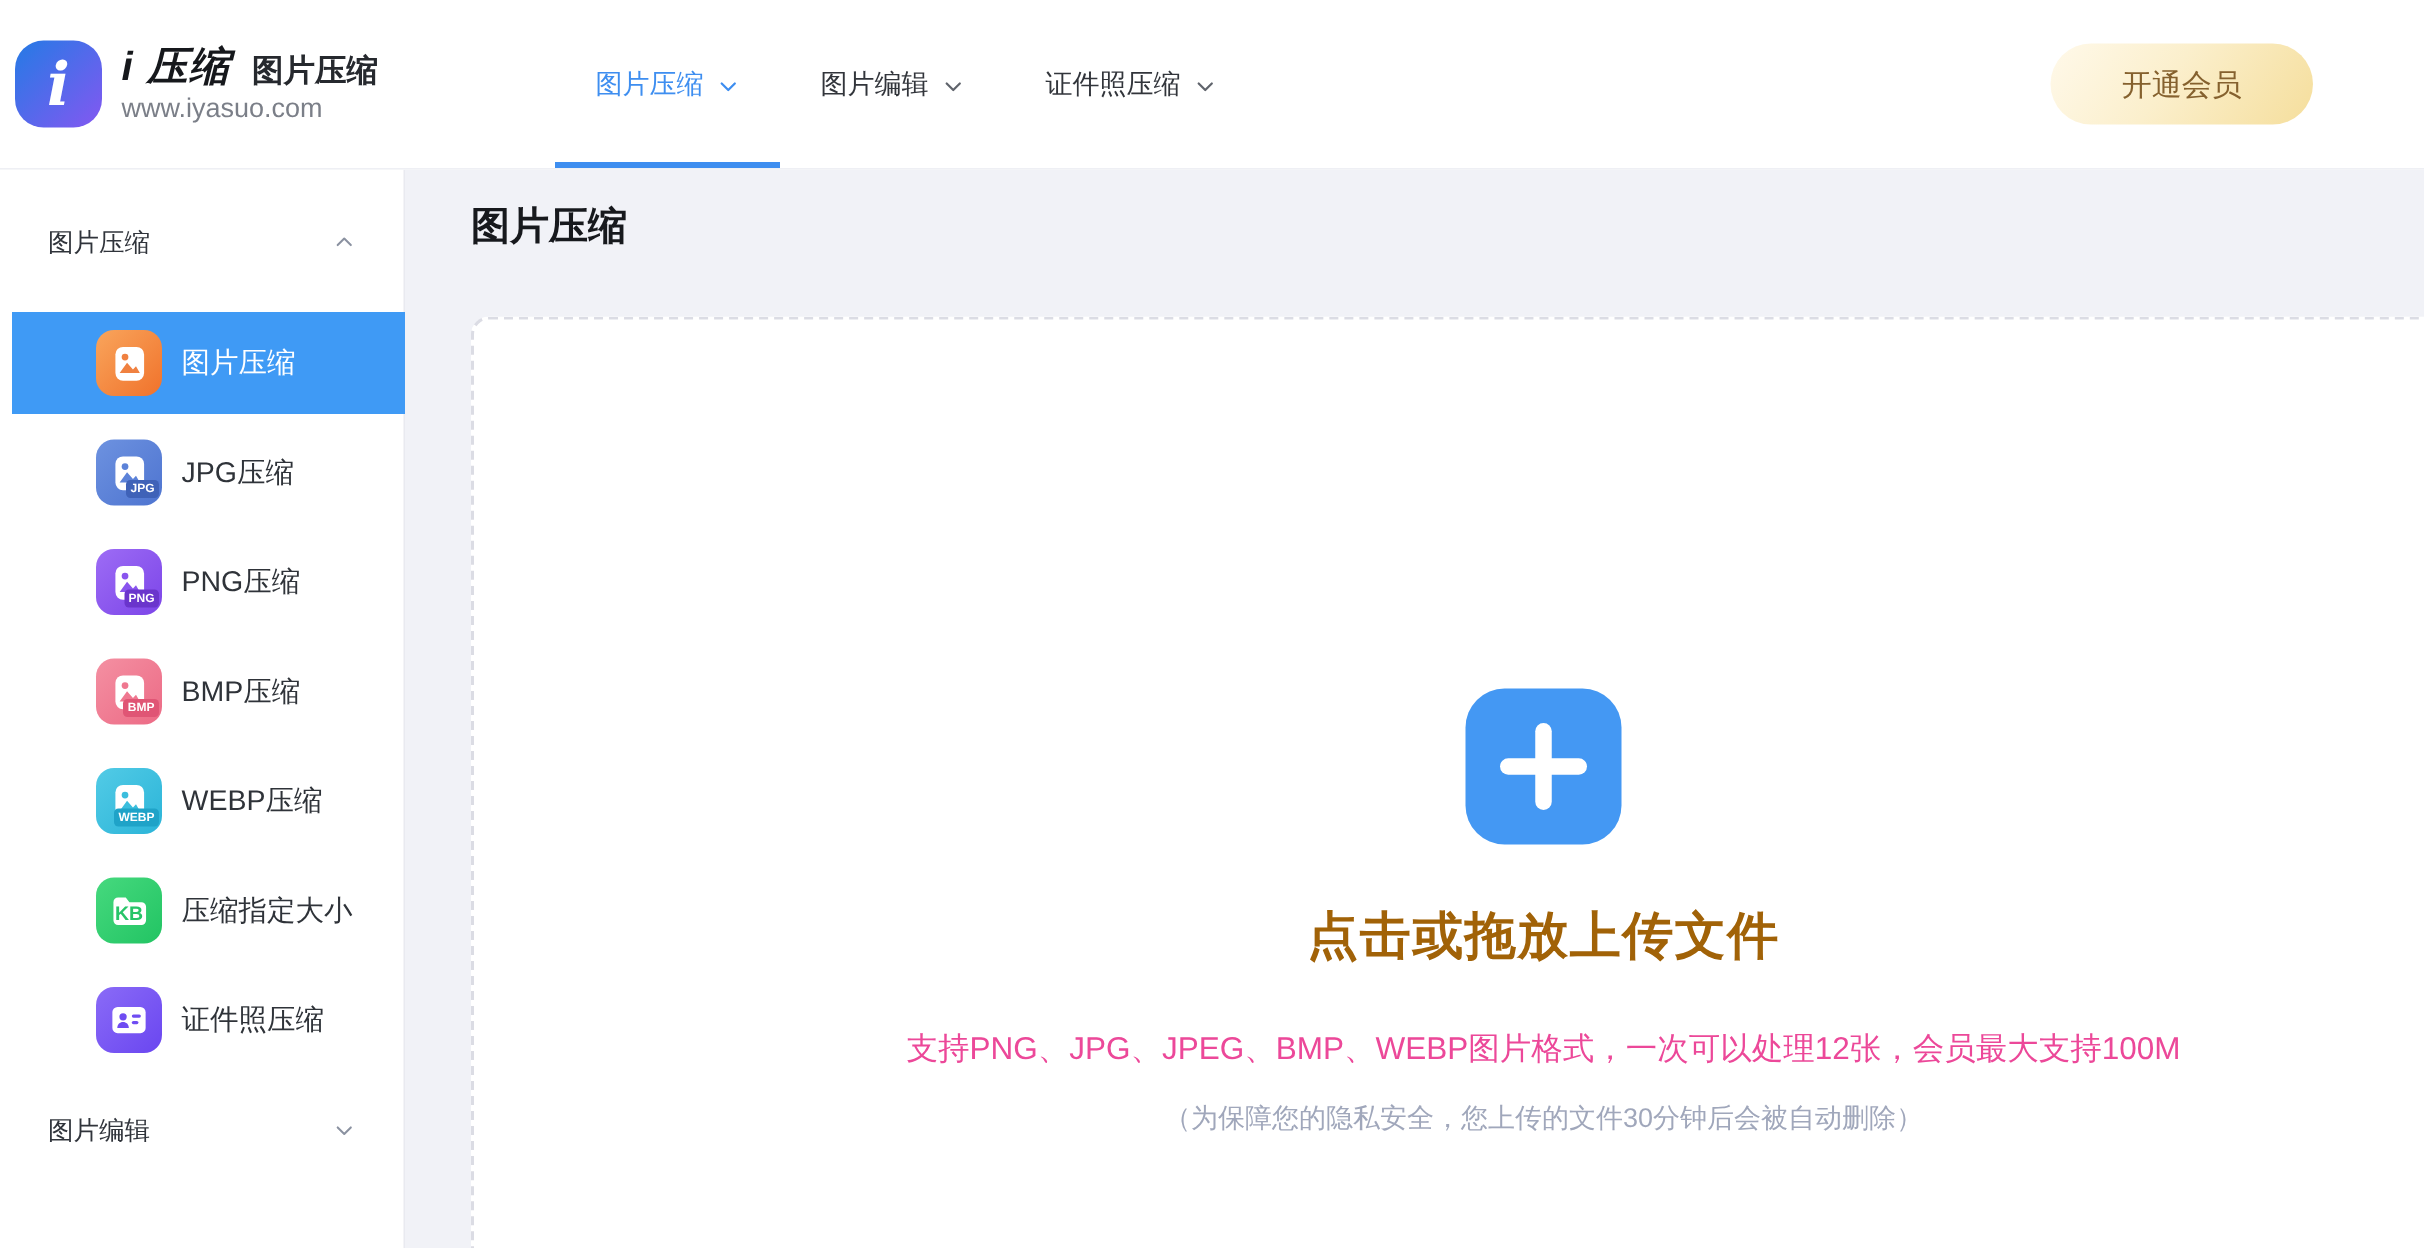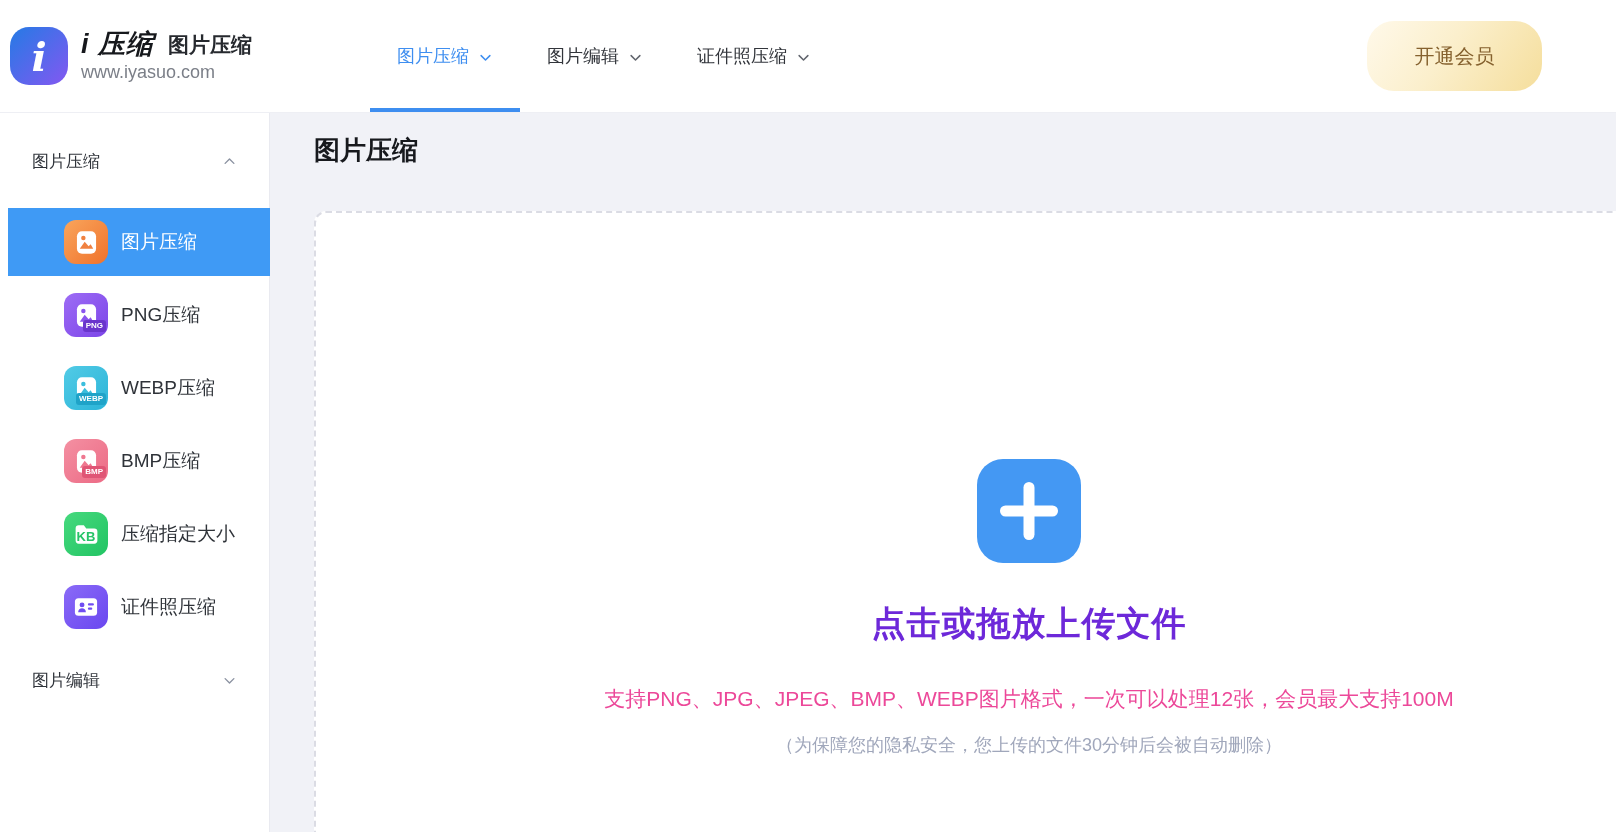--- a/index.html
+++ b/index.html
@@ -18,40 +18,40 @@
   .logo-block { display:flex; align-items:center; cursor:pointer; width:300px; }
   .logo-mark {
     width:58px; height:58px; border-radius:19px;
     background:linear-gradient(135deg,#2E77E6 10%,#7A5BF0 90%);
     color:#fff; font-family:"DejaVu Serif","Liberation Serif",serif;
     font-weight:bold; font-style:italic; font-size:40px;
     display:flex; align-items:center; justify-content:center;
     flex:0 0 auto;
   }
   .logo-text { margin-left:13px; line-height:1.15; }
-  .logo-line1 { display:flex; align-items:center; }
+  .logo-line1 { display:flex; align-items:flex-end; }
   .logo-title { font-size:27px; font-weight:700; color:#16181C; font-style:italic; letter-spacing:1px;}
   .logo-sub { font-size:21px; font-weight:700; color:#26292E; margin-left:14px; font-style:normal;}
   .logo-url { font-size:18px; color:#7B7F88; margin-top:2px; }
 
   .nav { display:flex; align-self:stretch; margin-left:60px; }
   .nav-tab {
     display:flex; align-items:center; padding:0 27px; cursor:pointer;
     font-size:18px; color:#32353B; position:relative; height:100%;
   }
   .nav-tab .chev { margin-left:9px; margin-top:3px; }
   .nav-tab.active { color:#3E8EF0; }
   .nav-tab.active::after {
     content:""; position:absolute; left:0; right:0; bottom:0; height:4px;
     background:#3E8EF0;
   }
 
   .vip-btn {
     margin-left:auto; margin-right:74px;
-    width:175px; height:70px; border:none; border-radius:27px; cursor:pointer;
+    width:175px; height:54px; border:none; border-radius:27px; cursor:pointer;
     background:linear-gradient(125deg,#FFF9EA 0%,#FBEFCC 45%,#F5DE9C 100%);
     font-size:20px; color:#85612E; font-family:inherit;
   }
 
   
   .content { display:flex; height:719px; }
 
   
   .sidebar {
     width:270px; flex:0 0 270px; background:#fff; border-right:1px solid #E9EAF0;
@@ -111,21 +111,21 @@
     width:104px; height:104px; border-radius:26px; background:#4498F3;
     position:relative; cursor:pointer;
   }
   .plus-btn::before, .plus-btn::after {
     content:""; position:absolute; left:50%; top:50%; background:#fff; border-radius:6px;
     transform:translate(-50%,-50%);
   }
   .plus-btn::before { width:58px; height:11px; }
   .plus-btn::after  { width:11px; height:58px; }
   .upload-heading {
-    margin-top:38px; font-size:34px; font-weight:800; color:#6d28d9; letter-spacing:1px;
+    margin-top:38px; font-size:34px; font-weight:800; color:#a16207; letter-spacing:1px;
   }
   .upload-support { margin-top:38px; font-size:21px; color:#ec4899; }
   .upload-privacy { margin-top:20px; font-size:18px; color:#A0A7BB; }
 
   .chev { display:block; }
   [data-interactable="true"] { cursor:pointer; }
 </style>
 </head>
 <body>
 
@@ -181,55 +181,66 @@
         <span class="app-icon ic-main" data-interactable="false">
           <svg width="27" height="27" viewBox="0 0 24 24">
               <rect x="3.5" y="2" width="17" height="20" rx="4.5" fill="#ffffff"></rect>
               <circle cx="9.2" cy="8" r="2" fill="currentColor"></circle>
               <path d="M6 17.5 L10.4 11.4 L13.9 15.4 L15.7 13.5 L18 17.5 Z" fill="currentColor"></path>
             </svg>
         </span>
         <span class="side-label" data-interactable="false">图片压缩</span>
       </div>
 
+      <div class="side-item" data-interactable="true">
+        <span class="app-icon ic-jpg" data-interactable="false">
+          <svg width="27" height="27" viewBox="0 0 24 24">
+              <rect x="3.5" y="2" width="17" height="20" rx="4.5" fill="#ffffff"></rect>
+              <circle cx="9.2" cy="8" r="2" fill="currentColor"></circle>
+              <path d="M6 17.5 L10.4 11.4 L13.9 15.4 L15.7 13.5 L18 17.5 Z" fill="currentColor"></path>
+            </svg>
+          <span class="fmt-badge" data-interactable="false">JPG</span>
+        </span>
+        <span class="side-label" data-interactable="false">JPG压缩</span>
+      </div>
 
       <div class="side-item" data-interactable="true">
         <span class="app-icon ic-png" data-interactable="false">
           <svg width="27" height="27" viewBox="0 0 24 24">
               <rect x="3.5" y="2" width="17" height="20" rx="4.5" fill="#ffffff"></rect>
               <circle cx="9.2" cy="8" r="2" fill="currentColor"></circle>
               <path d="M6 17.5 L10.4 11.4 L13.9 15.4 L15.7 13.5 L18 17.5 Z" fill="currentColor"></path>
             </svg>
           <span class="fmt-badge" data-interactable="false">PNG</span>
         </span>
         <span class="side-label" data-interactable="false">PNG压缩</span>
       </div>
 
       <div class="side-item" data-interactable="true">
+        <span class="app-icon ic-bmp" data-interactable="false">
+          <svg width="27" height="27" viewBox="0 0 24 24">
+              <rect x="3.5" y="2" width="17" height="20" rx="4.5" fill="#ffffff"></rect>
+              <circle cx="9.2" cy="8" r="2" fill="currentColor"></circle>
+              <path d="M6 17.5 L10.4 11.4 L13.9 15.4 L15.7 13.5 L18 17.5 Z" fill="currentColor"></path>
+            </svg>
+          <span class="fmt-badge" data-interactable="false">BMP</span>
+        </span>
+        <span class="side-label" data-interactable="false">BMP压缩</span>
+      </div>
+
+      <div class="side-item" data-interactable="true">
         <span class="app-icon ic-webp" data-interactable="false">
           <svg width="27" height="27" viewBox="0 0 24 24">
               <rect x="3.5" y="2" width="17" height="20" rx="4.5" fill="#ffffff"></rect>
               <circle cx="9.2" cy="8" r="2" fill="currentColor"></circle>
               <path d="M6 17.5 L10.4 11.4 L13.9 15.4 L15.7 13.5 L18 17.5 Z" fill="currentColor"></path>
             </svg>
           <span class="fmt-badge" data-interactable="false">WEBP</span>
         </span>
         <span class="side-label" data-interactable="false">WEBP压缩</span>
-      </div>
-
-      <div class="side-item" data-interactable="true">
-        <span class="app-icon ic-bmp" data-interactable="false">
-          <svg width="27" height="27" viewBox="0 0 24 24">
-              <rect x="3.5" y="2" width="17" height="20" rx="4.5" fill="#ffffff"></rect>
-              <circle cx="9.2" cy="8" r="2" fill="currentColor"></circle>
-              <path d="M6 17.5 L10.4 11.4 L13.9 15.4 L15.7 13.5 L18 17.5 Z" fill="currentColor"></path>
-            </svg>
-          <span class="fmt-badge" data-interactable="false">BMP</span>
-        </span>
-        <span class="side-label" data-interactable="false">BMP压缩</span>
       </div>
 
       <div class="side-item" data-interactable="true">
         <span class="app-icon ic-kb" data-interactable="false">
           <svg width="29" height="29" viewBox="0 0 24 24">
               <path d="M3 7 a2.6 2.6 0 0 1 2.6-2.6 h4.2 l2 2.6 h6.6 A2.6 2.6 0 0 1 21 9.6 v7.4 a2.6 2.6 0 0 1-2.6 2.6 H5.6 A2.6 2.6 0 0 1 3 17 Z" fill="#ffffff"></path>
             </svg>
           <span class="kb-text" data-interactable="false">KB</span>
         </span>
         <span class="side-label" data-interactable="false">压缩指定大小</span>

